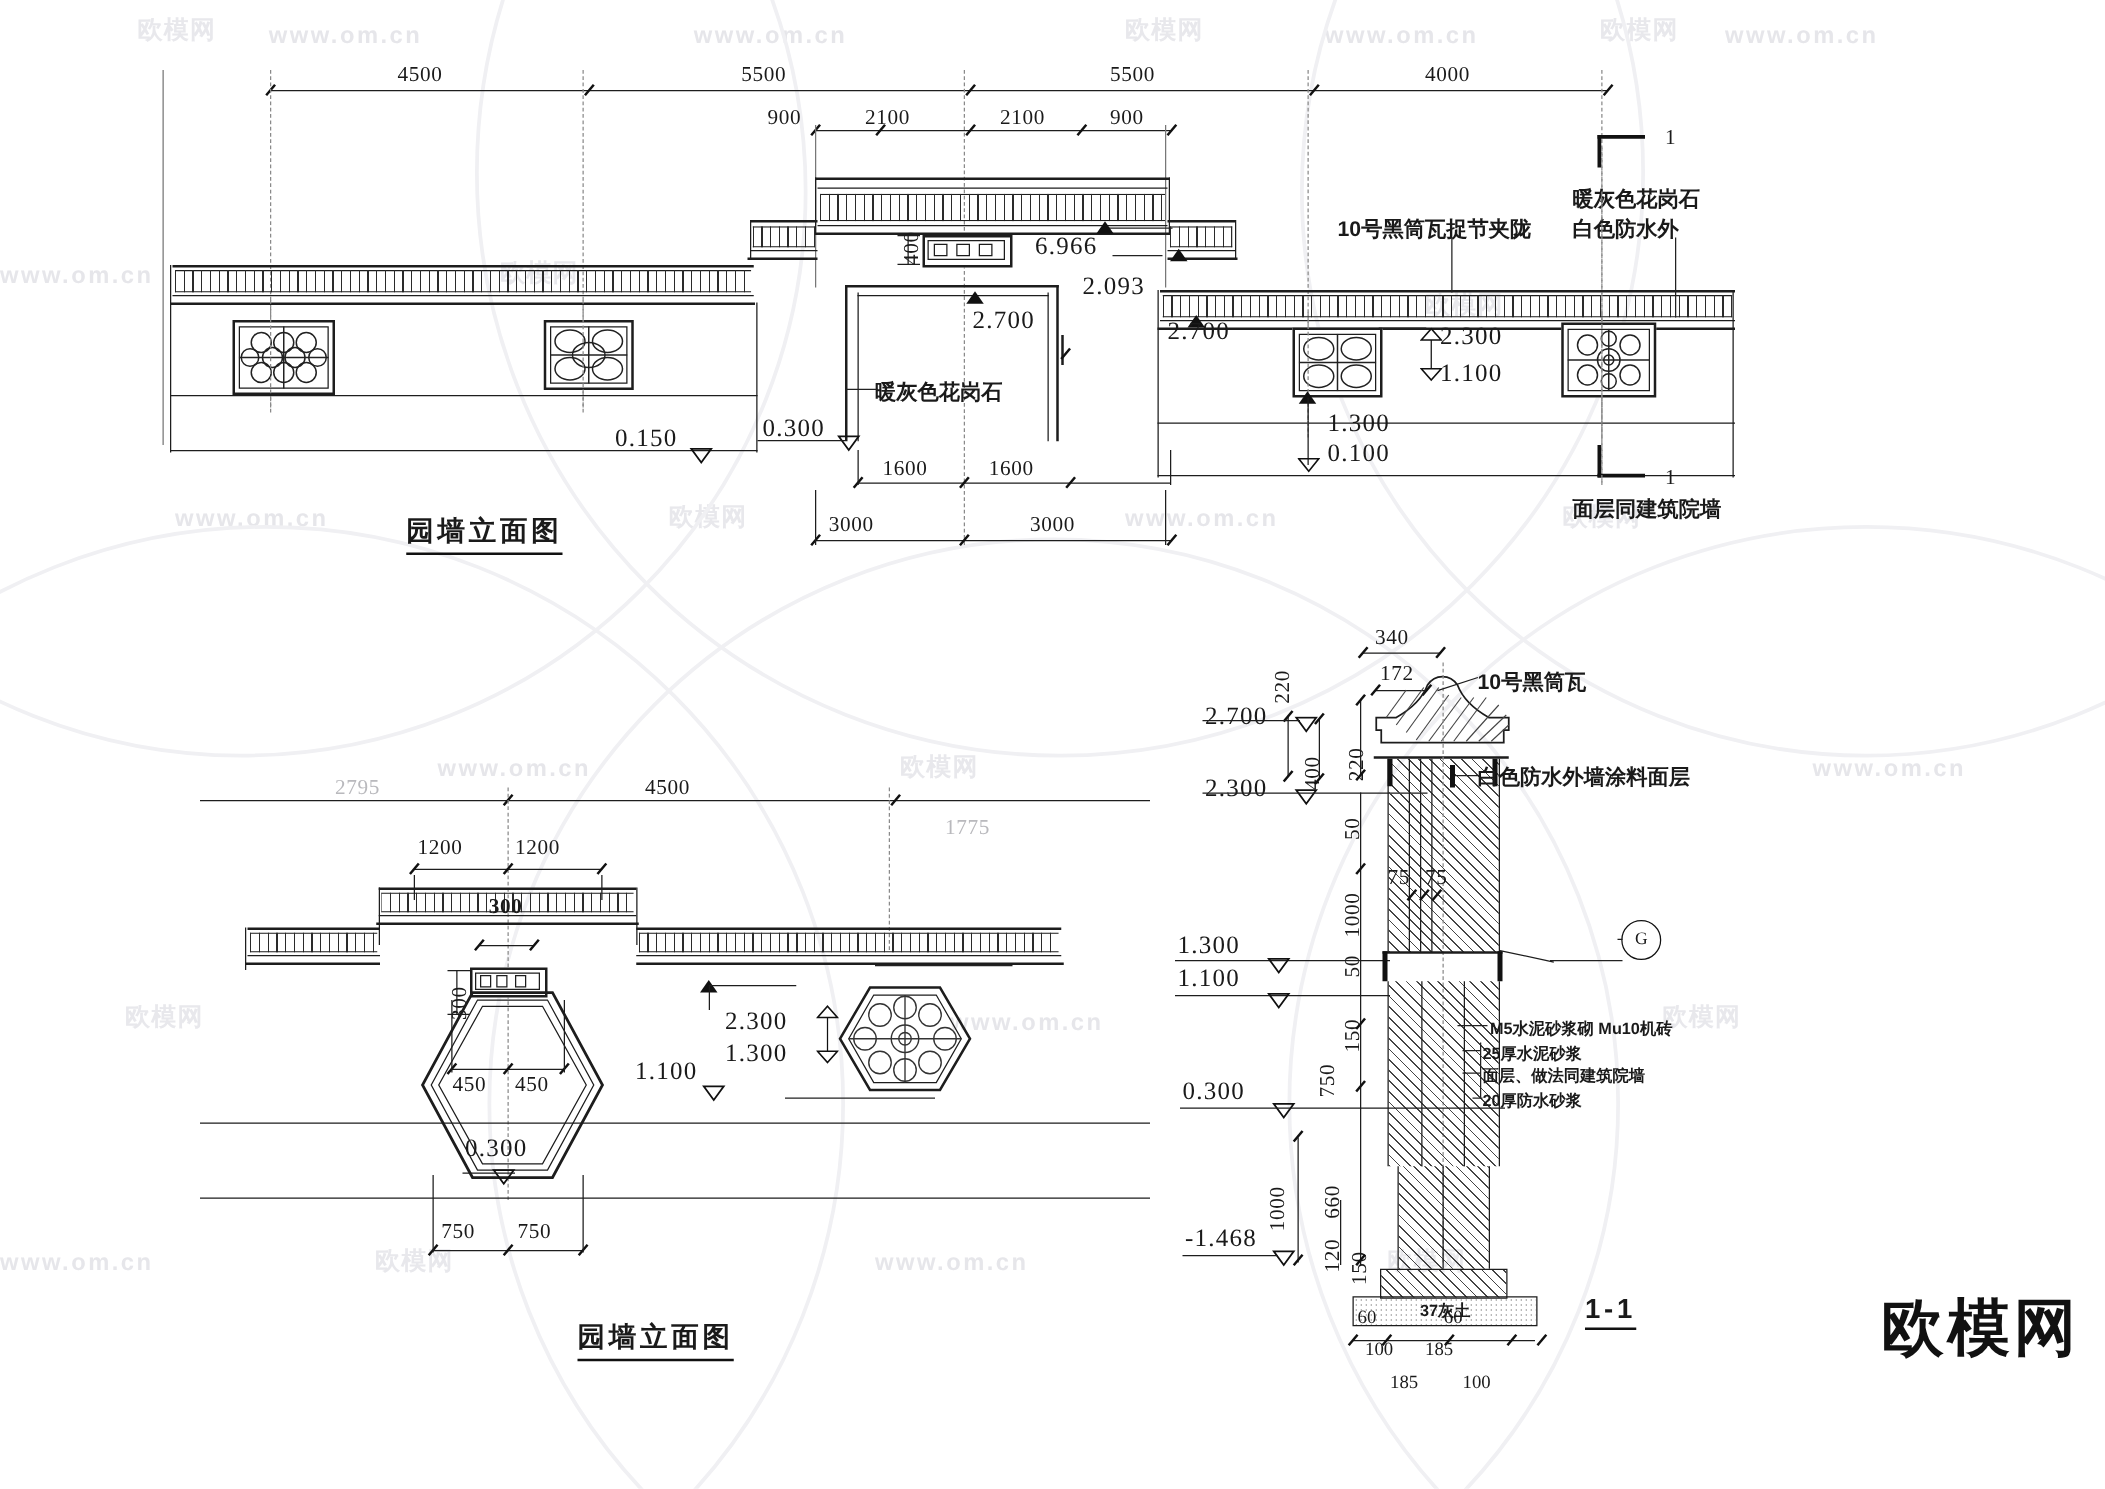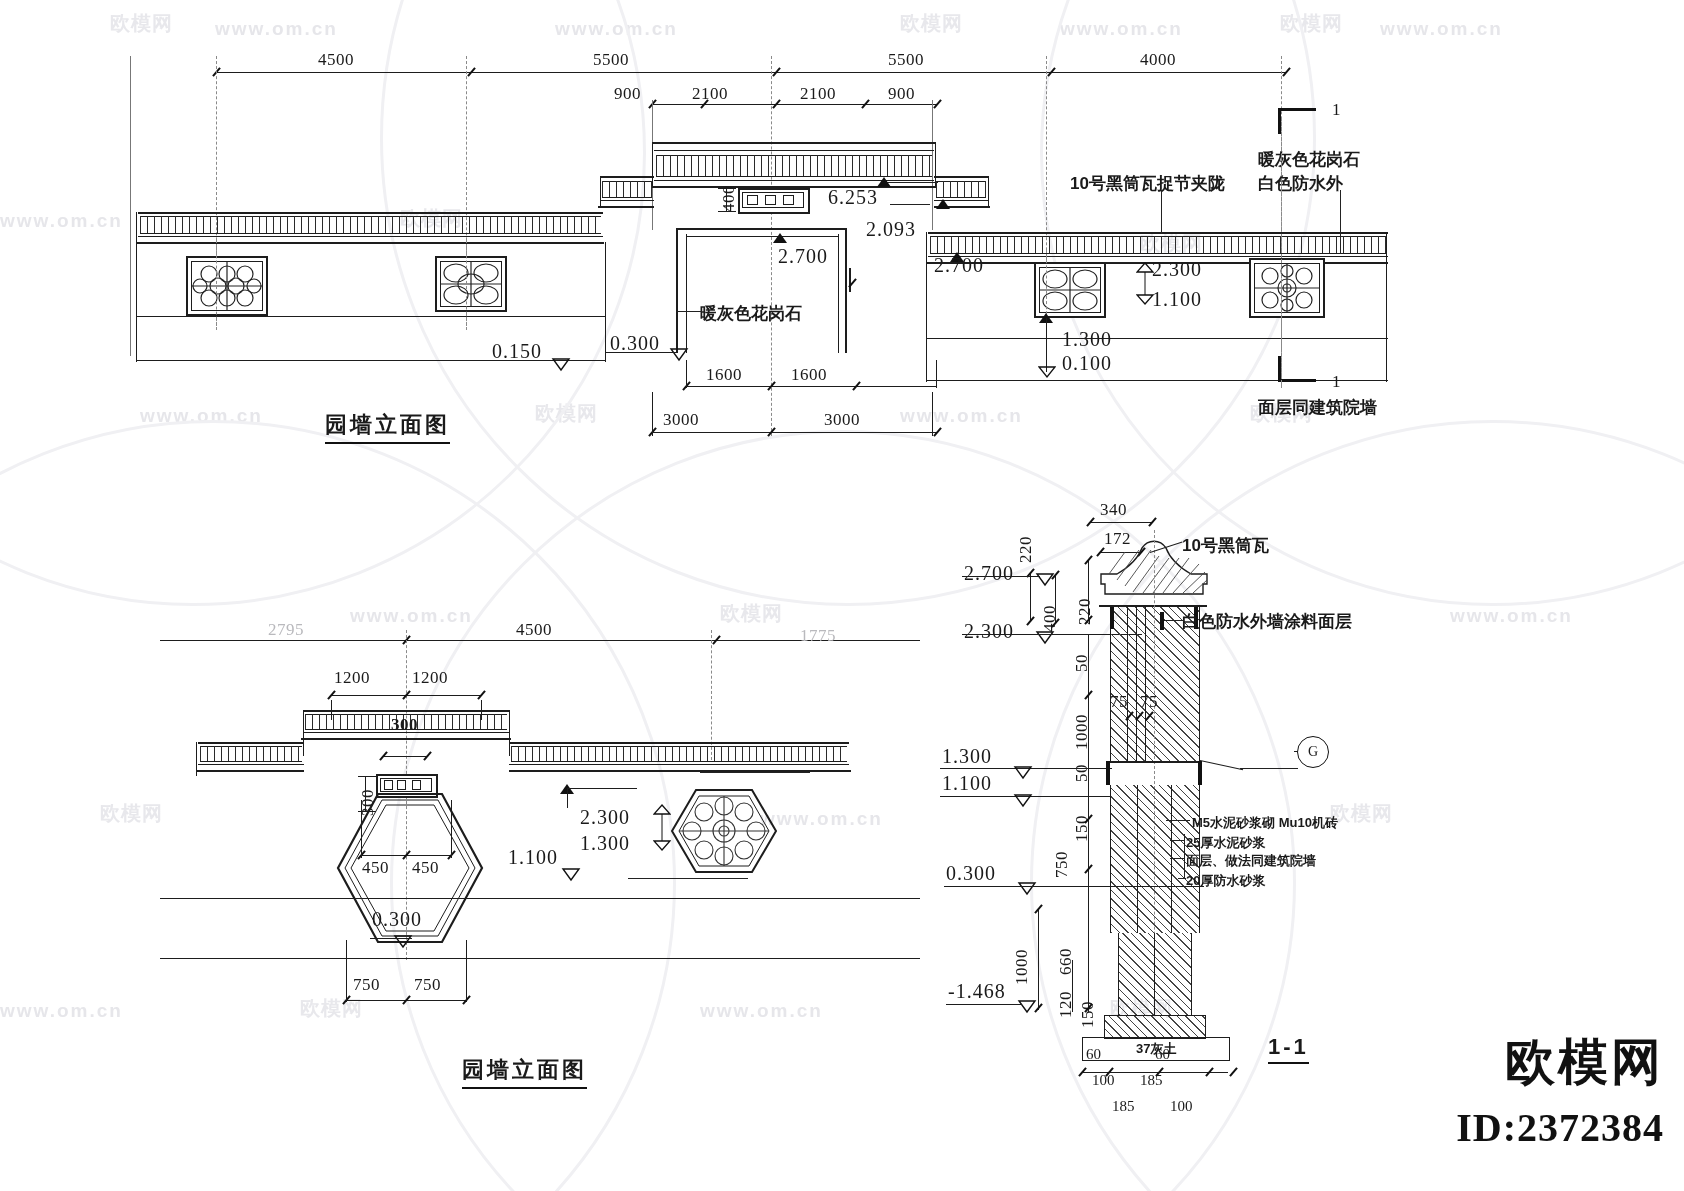--- a/index.html
+++ b/index.html
@@ -171,21 +171,21 @@
         <div class="teeth"></div>
         <div class="base"></div>
     </div>
     <div class="ln h" style="left:654px;top:180px;width:280px;"></div>
     <div class="ln h2" style="left:652px;top:186px;width:284px;"></div>
     <div class="ln v" style="left:652px;top:142px;height:46px;"></div>
     <div class="ln v" style="left:935px;top:142px;height:46px;"></div>
 
     <div class="leader" style="left:884px;top:182px;width:54px;"></div>
     <div class="arrowup" style="left:877px;top:177px;"></div>
-    <div class="txt lvl" style="left:828px;top:186px;">6.253</div>
+    <div class="txt lvl" style="left:828px;top:186px;">6.966</div>
 
     <div class="ln h2" style="left:600px;top:176px;width:54px;"></div>
     <div class="coping" style="left:602px;top:181px;width:50px;height:17px;">
       <div class="cap"></div>
         <div class="teeth"></div>
         <div class="base"></div>
     </div>
     <div class="ln h" style="left:600px;top:200px;width:54px;"></div>
     <div class="ln h2" style="left:598px;top:206px;width:56px;"></div>
     <div class="ln v" style="left:600px;top:176px;height:32px;"></div>
@@ -398,21 +398,21 @@
     <div class="ln v" style="left:932px;top:392px;height:44px;"></div>
 
     <div class="txt title" style="left:325px;top:410px;">园墙立面图</div>
   </div>
 
   <div>
 
     <div class="ln h" style="left:160px;top:640px;width:760px;"></div>
     <div class="txt dim" style="left:268px;top:620px;color:#b9b9bd;">2795</div>
     <div class="txt dim" style="left:516px;top:620px;">4500</div>
-    <div class="txt dim" style="left:756px;top:626px;color:#b9b9bd;margin-left:44px;">1775</div>
+    <div class="txt dim" style="left:756px;top:652px;color:#b9b9bd;">1775</div>
     <div class="tick" style="left:401px;top:639px;"></div>
     <div class="tick" style="left:711px;top:639px;"></div>
     <div class="axis-v dd" style="left:406px;top:630px;height:330px;"></div>
     <div class="axis-v dd" style="left:711px;top:630px;height:130px;"></div>
 
     <div class="ln h" style="left:331px;top:695px;width:150px;"></div>
     <div class="tick" style="left:326px;top:694px;"></div>
     <div class="tick" style="left:401px;top:694px;"></div>
     <div class="tick" style="left:476px;top:694px;"></div>
     <div class="txt dim" style="left:334px;top:668px;">1200</div>
@@ -701,15 +701,14 @@
     <div class="txt cn" style="left:1182px;top:534px;">10号黑筒瓦</div>
     <div class="ln" style="left:1150px;top:552px;width:34px;height:1px;transform:rotate(-18deg);transform-origin:left;"></div>
     <div class="txt cn" style="left:1182px;top:610px;">白色防水外墙涂料面层</div>
     <div class="leader" style="left:1160px;top:620px;width:24px;"></div>
     <div class="solidblk" style="left:1160px;top:612px;width:4px;height:18px;"></div>
 
     <div class="txt title" style="left:1268px;top:1034px;border-bottom:2px solid #111;">1-1</div>
   </div>
 
   <div class="wm-big">欧模网</div>
-  <div class="wm-id">ID:2372384</div>
 
 </div>
 
 </body></html>

